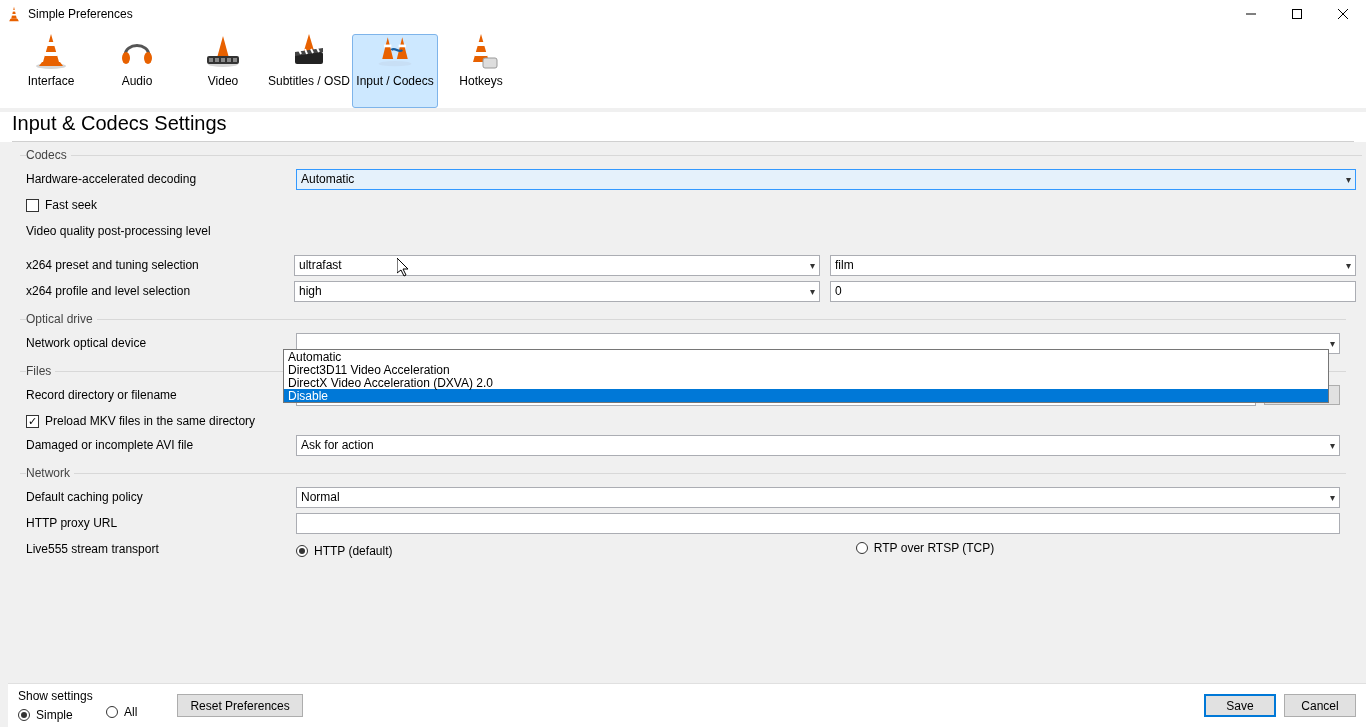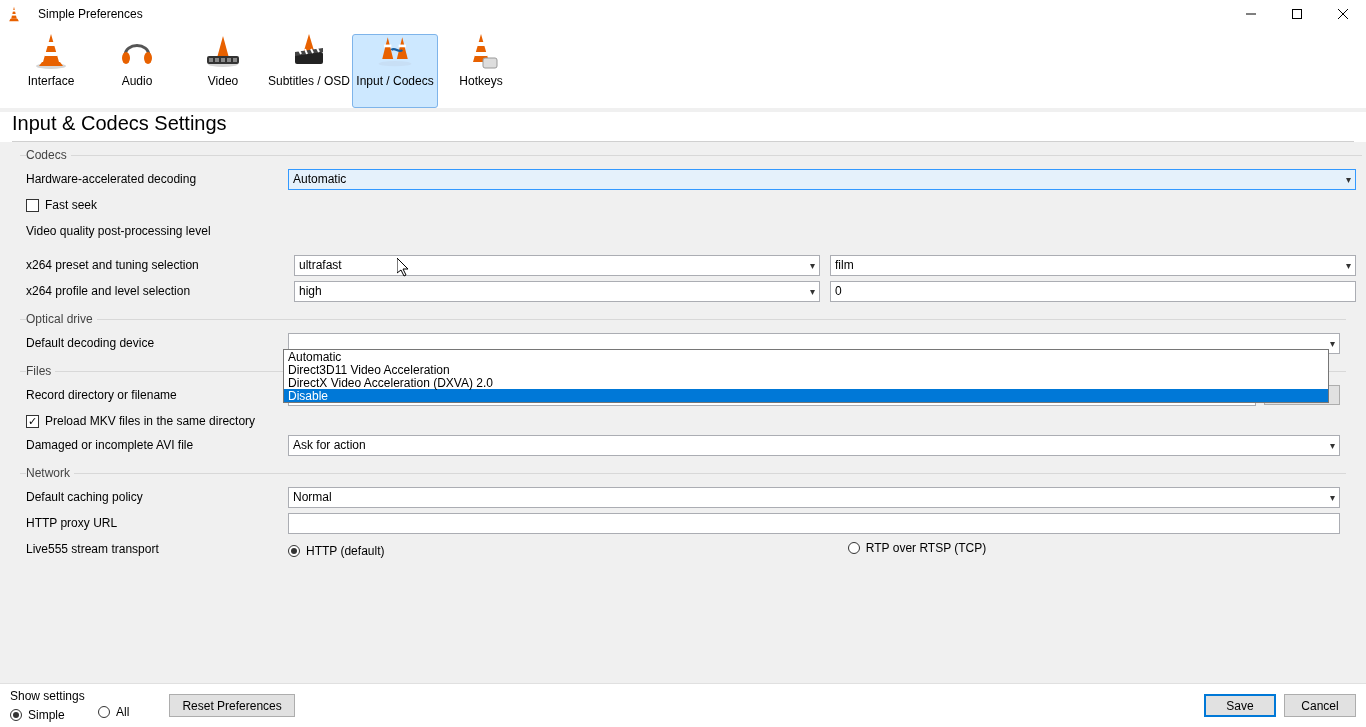--- a/index.html
+++ b/index.html
@@ -21,21 +21,21 @@
     width:1366px; height:727px;
     font-family: "Segoe UI", Tahoma, sans-serif;
     font-size:12px;
     background: var(--bg);
     color: var(--text);
     overflow:hidden;
   }
   
   .titlebar {
     display:flex; align-items:center;
-    height:28px; gap:16px;
+    height:28px; gap:6px;
     padding-left:6px;
     background:#fff;
   }
   .titlebar .title { font-size:12px; }
   .win-controls { margin-left:auto; display:flex; }
   .win-btn { width:46px; height:28px; display:flex; align-items:center; justify-content:center; font-size:14px;}
   
   .toolbar {
     display:flex; gap:0;
     padding: 6px 8px 0 8px;
@@ -82,21 +82,21 @@
   fieldset.group > legend {
     color:#444;
     padding:0 4px 0 0;
     font-size:12px;
   }
   .row {
     display:grid;
     grid-template-columns: 258px 1fr;
     align-items:center;
     min-height:26px;
-    gap:4px;
+    gap:12px;
   }
   .row2 {
     display:grid;
     grid-template-columns: 258px 526px 526px;
     align-items:center;
     min-height:26px;
     gap:10px;
   }
   .label { font-size:12px; white-space:nowrap; }
   .select, .textinput, .spinbox {
@@ -157,21 +157,21 @@
     font-size:12px;
     height:13px; line-height:13px;
   }
   .dropdown-popup .opt.sel {
     background: var(--highlight-blue);
     color:#fff;
   }
   
   .footer {
     position:absolute;
-    left:0; bottom:0; right:0;
+    left:8px; bottom:0; right:0;
     height:44px;
     background:#fff;
     border-top:1px solid #e0e0e0;
     display:flex; align-items:center;
     padding:0 10px;
     gap:10px;
   }
   .footer .left {
     display:flex; flex-direction:column; gap:2px;
   }
@@ -343,21 +343,21 @@
       </div>
       <div class="textinput">
         <span>0</span>
       </div>
     </div>
   </fieldset>
 
   <fieldset class="group">
     <legend>Optical drive</legend>
     <div class="row">
-      <span class="label">Default decoding device</span>
+      <span class="label">Network optical device</span>
       <div class="select" style="background:#fff;"></div>
     </div>
   </fieldset>
 
   <fieldset class="group">
     <legend>Files</legend>
     <div class="row">
       <span class="label">Record directory or filename</span>
       <div class="file-row">
         <div class="textinput"></div>

